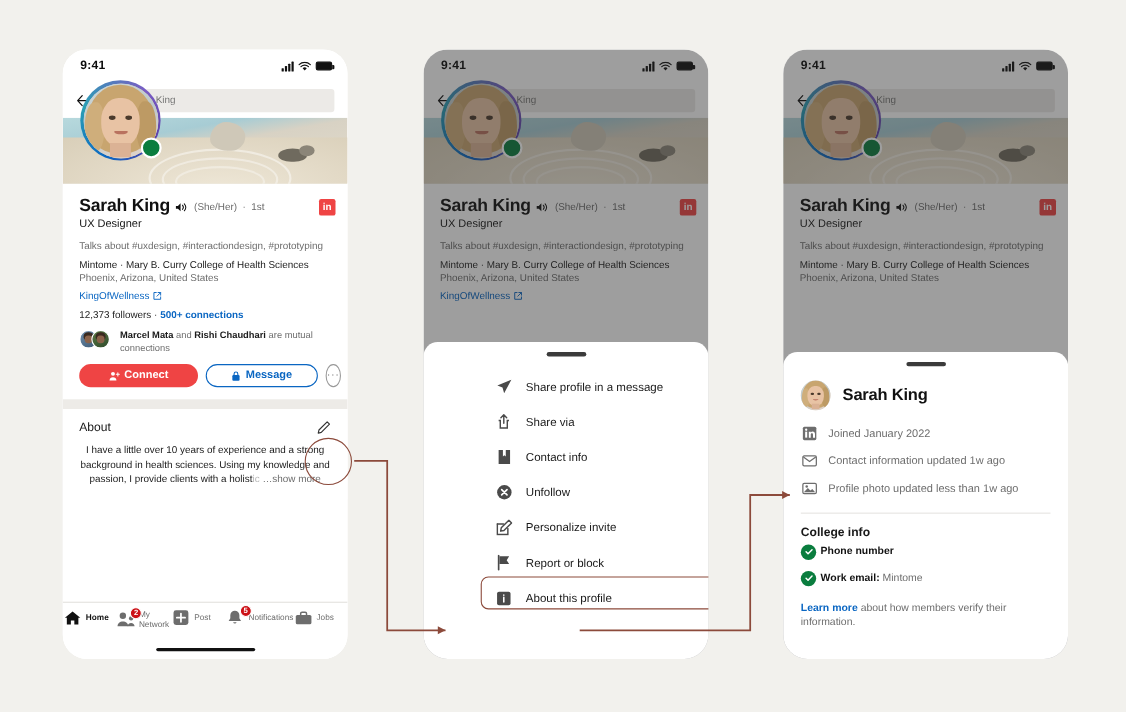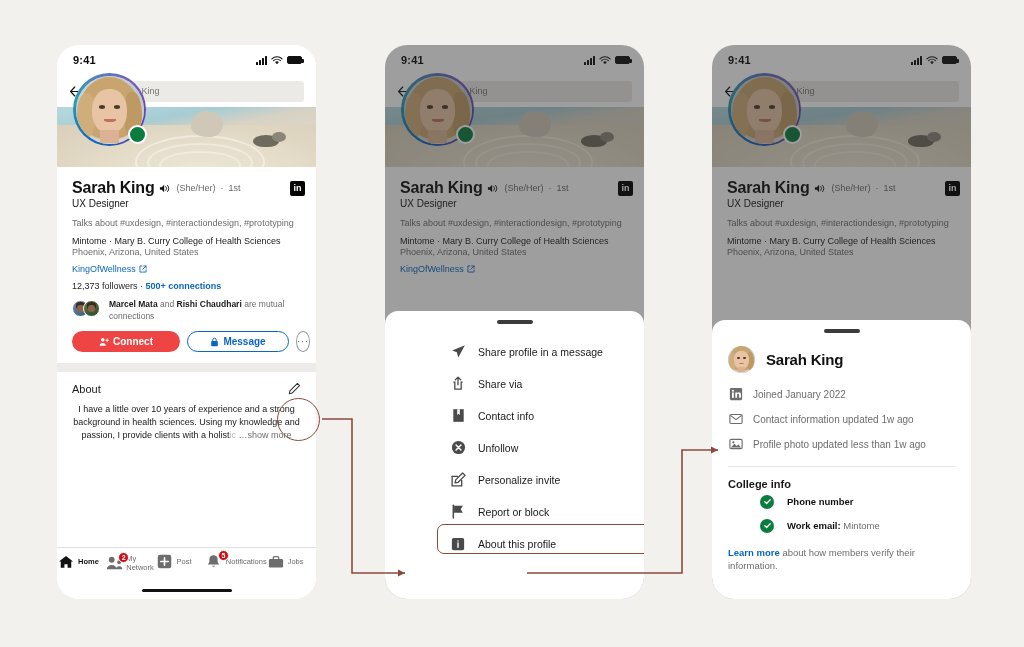--- a/index.html
+++ b/index.html
@@ -93,21 +93,21 @@
   .face .eyeL { position:absolute; left:34%; top:44%; width:9%; height:5%; background:#4a3a2c; border-radius:50%; }
   .face .eyeR { position:absolute; left:57%; top:44%; width:9%; height:5%; background:#4a3a2c; border-radius:50%; }
   .face .mouth { position:absolute; left:42%; top:64%; width:17%; height:5%; background:#b9725f; border-radius:0 0 60% 60%; }
   .face .neck { position:absolute; left:36%; top:80%; width:28%; height:20%; background:#dbb295; }
   .presence {
     position:absolute; right:-1px; bottom:2px; width:19px; height:19px;
     border-radius:50%; background:#0a7d3e; border:2.5px solid #fff; z-index:6;
   }
   .li-badge {
     position:absolute; right:11px; top:136px; width:15px; height:15px;
-    background:#000000; border-radius:2px; display:flex; align-items:center;
+    background:#ef4444; border-radius:2px; display:flex; align-items:center;
     justify-content:center; color:#fff; font-size:9px; font-weight:bold;
     font-family:"Liberation Sans",sans-serif; line-height:1; z-index:6;
   }
 
   
   .pbody { padding: 12px 14px 0 15px; }
   .nameline { display:flex; align-items:center; gap:5px; }
   .pname { font-size:16px; font-weight:bold; color:#111; letter-spacing:-.2px; }
   .pronoun { font-size:9px; color:#6b6b6b; }
   .ptitle { font-size:10px; color:#151515; margin-top:1px; }
@@ -190,21 +190,21 @@
   .s3 { padding: 0 0 0 0; }
   .s3-head { display:flex; align-items:center; gap:11px; padding: 13px 16px 0 16px; }
   .s3-ava { width:27px; height:27px; border-radius:50%; overflow:hidden; flex:0 0 auto; background:#d9c9b8; position:relative;}
   .s3-name { font-size:15px; font-weight:bold; color:#111; letter-spacing:-.2px; }
   .s3-rows { padding: 9px 16px 0 16px; }
   .s3-row { display:flex; align-items:center; gap:10px; height:25px; }
   .s3-row .ic { width:15px; height:15px; flex:0 0 auto; display:flex; align-items:center; justify-content:center; }
   .s3-row .tx { font-size:10px; color:#6d6d6d; }
   .s3-div { height:1px; background:#e6e4e1; margin: 9px 16px 0 16px; }
   .s3-vt { font-size:11px; font-weight:bold; color:#191919; padding: 11px 16px 0 16px; }
-  .s3-vrow { display:flex; align-items:center; gap:13px; height:24px; padding:0 16px;margin-left:32px; }
+  .s3-vrow { display:flex; align-items:center; gap:4px; height:24px; padding:0 16px; }
   .chk { width:14px; height:14px; border-radius:50%; background:#0a7d3e; display:flex; align-items:center; justify-content:center; flex:0 0 auto;}
   .s3-vrow .vt { font-size:9.5px; color:#111; font-weight:bold; }
   .s3-vrow .vt span { font-weight:normal; color:#6d6d6d; }
   .s3-learn { font-size:9.5px; color:#6d6d6d; line-height:1.45; padding: 8px 16px 0 16px; }
   .s3-learn b { color:#0a66c2; font-weight:bold; }
 
   
   .conn { position:absolute; inset:0; z-index:60; pointer-events:none; }
   .circle-hl {
     position:absolute; width:43px; height:43px; border:1.8px solid #8c4a3b;

